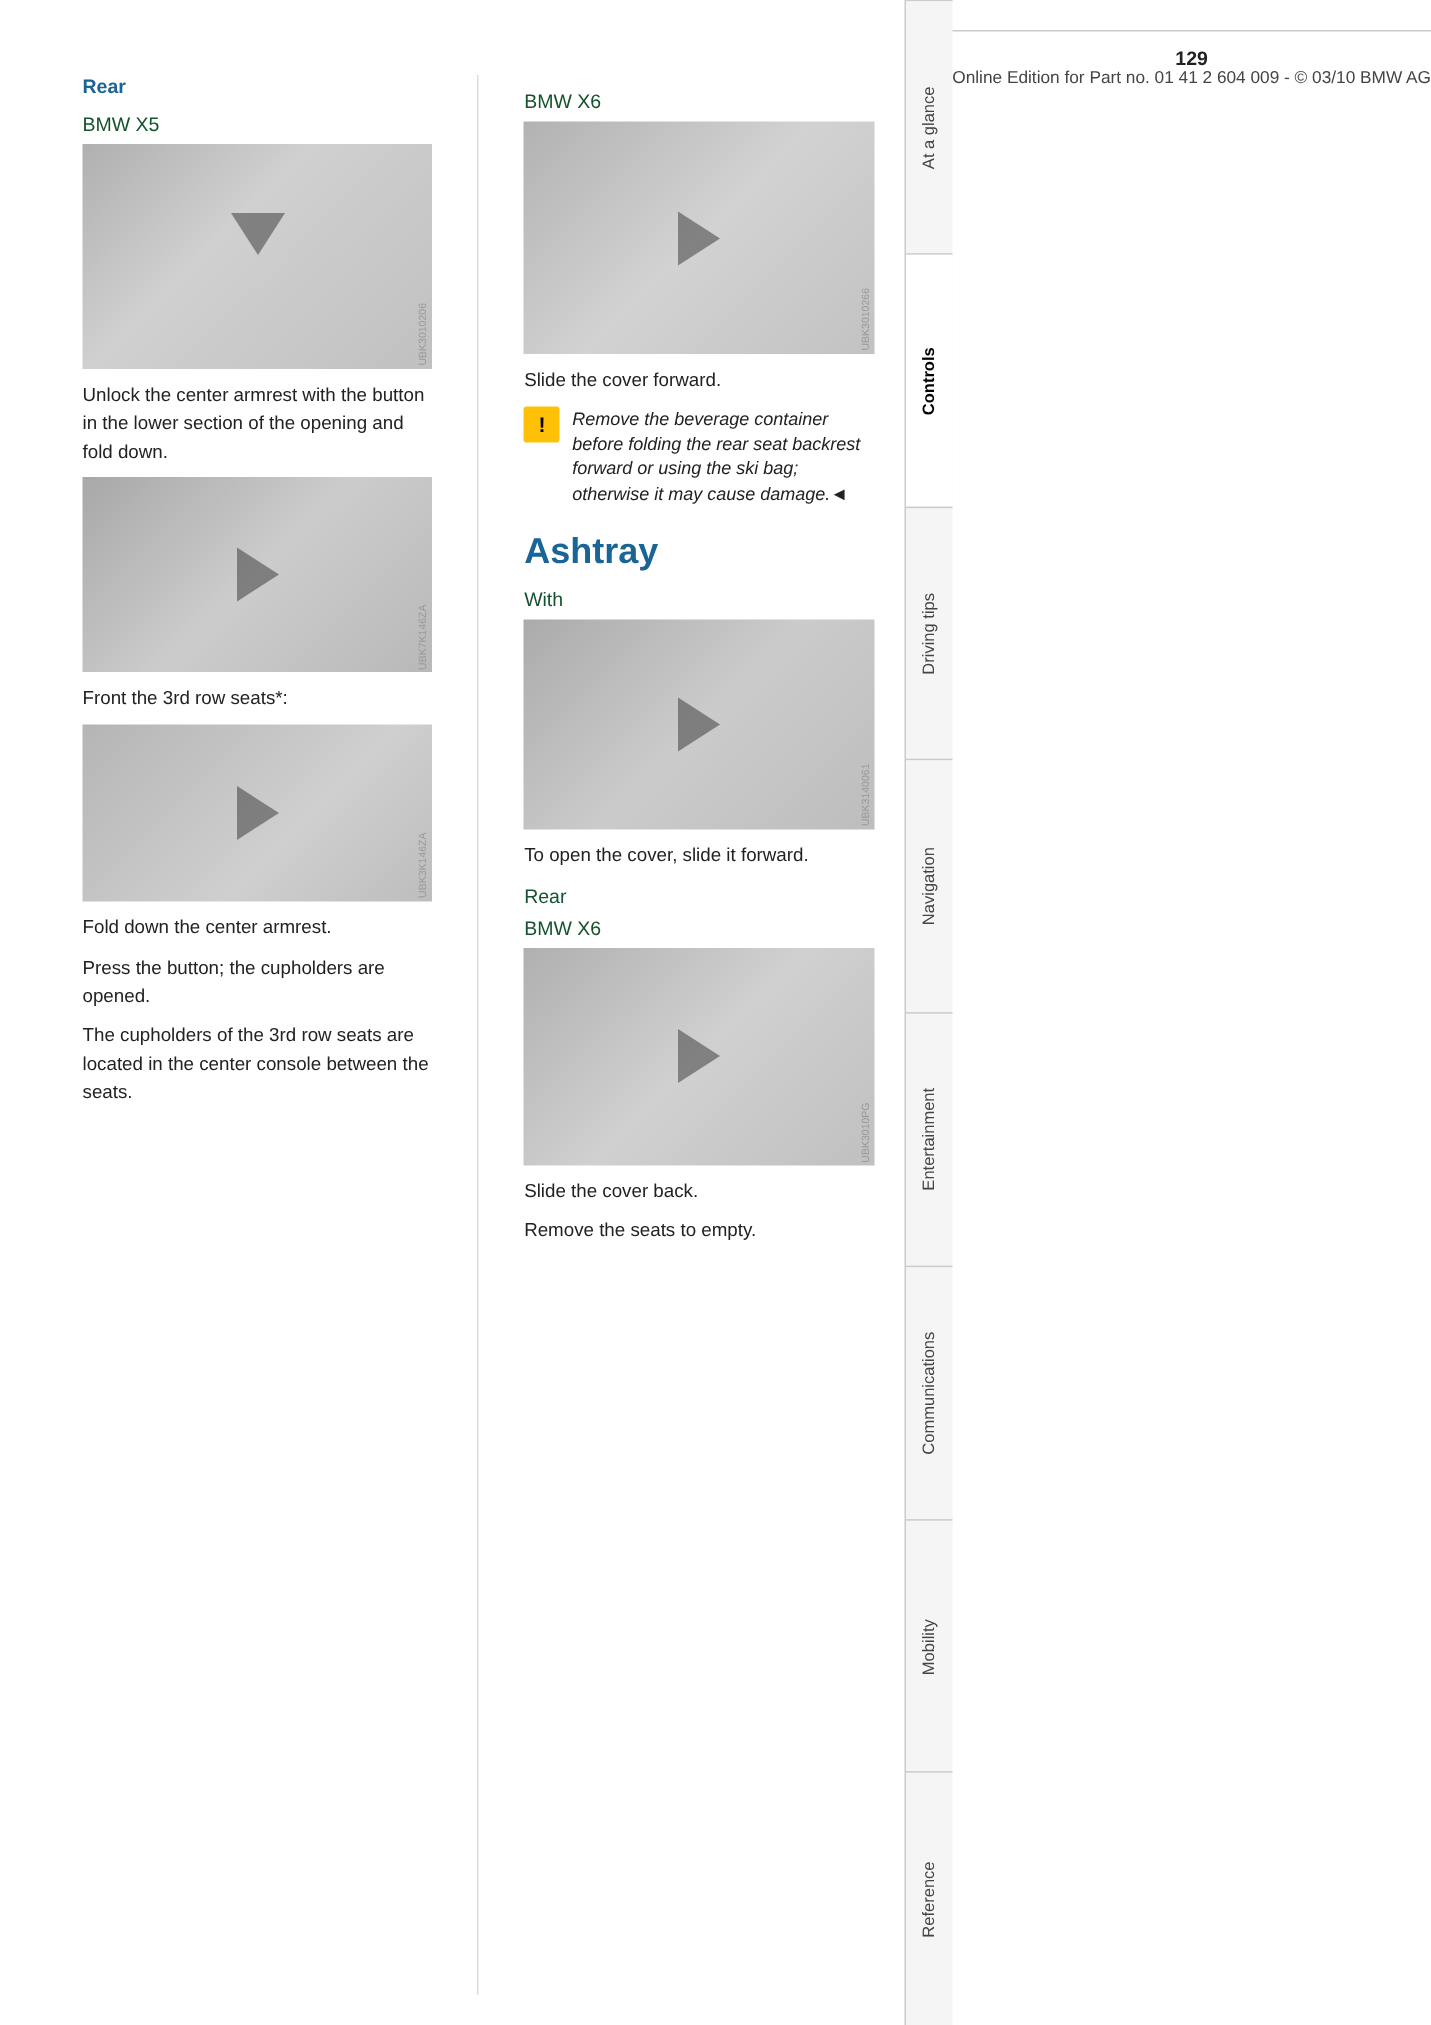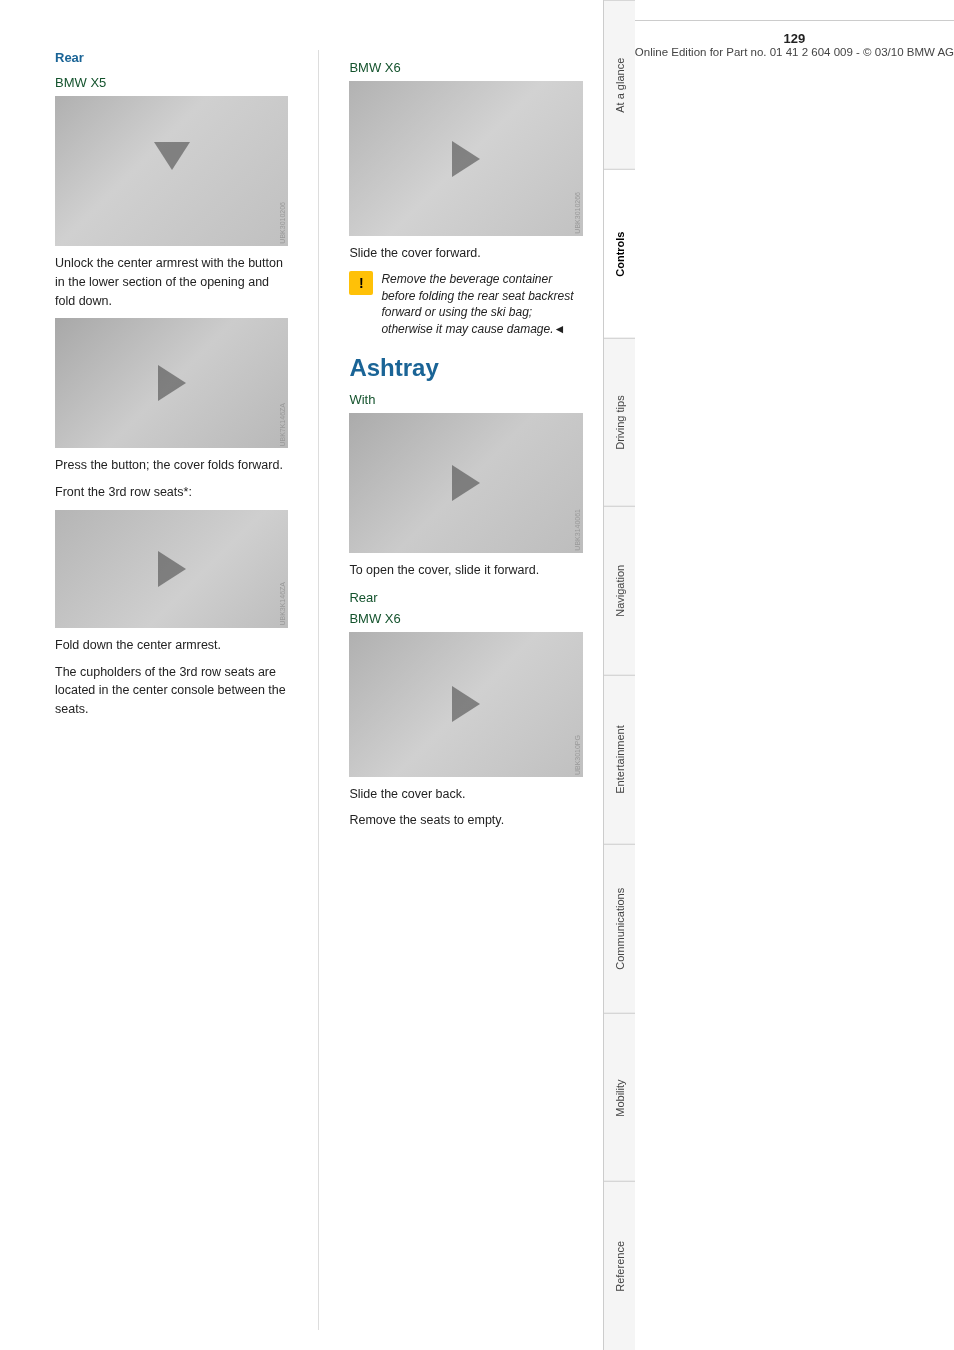--- a/index.html
+++ b/index.html
@@ -214,29 +214,29 @@
           <span class="img-watermark">UBK3010206</span>
         </div>
 
         <p class="body-text">Unlock the center armrest with the button in the lower section of the opening and fold down.</p>
 
         <div class="img-box car-img-2">
           <div class="arrow-right"></div>
           <span class="img-watermark">UBK7K146ZA</span>
         </div>
 
-        <p class="body-text">Press the button; the cover folds forward.</p>
         <p class="body-text">Front the 3rd row seats*:</p>
 
         <div class="img-box car-img-3">
           <div class="arrow-right"></div>
           <span class="img-watermark">UBK3K146ZA</span>
         </div>
 
         <p class="body-text">Fold down the center armrest.</p>
+        <p class="body-text">Press the button; the cupholders are opened.</p>
         <p class="body-text">The cupholders of the 3rd row seats are located in the center console between the seats.</p>
 
       </div>
 
       <div class="divider-line"></div>
 
       <div class="col">
 
         <h3 class="sub-heading">BMW X6</h3>
 

